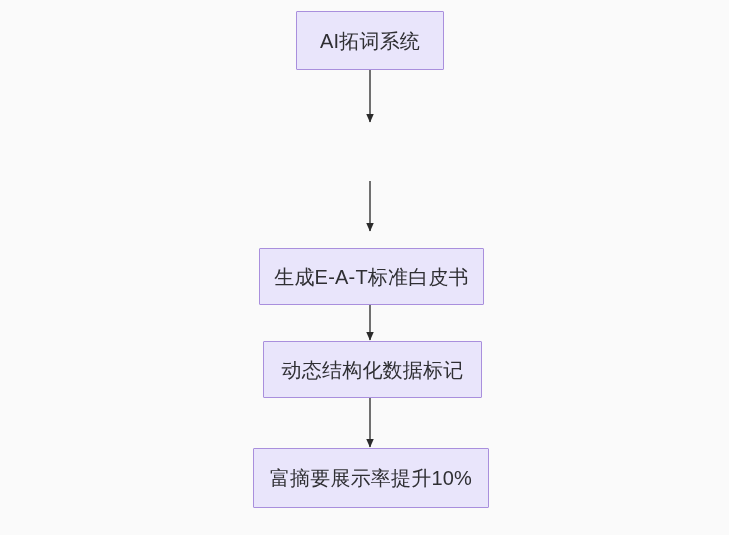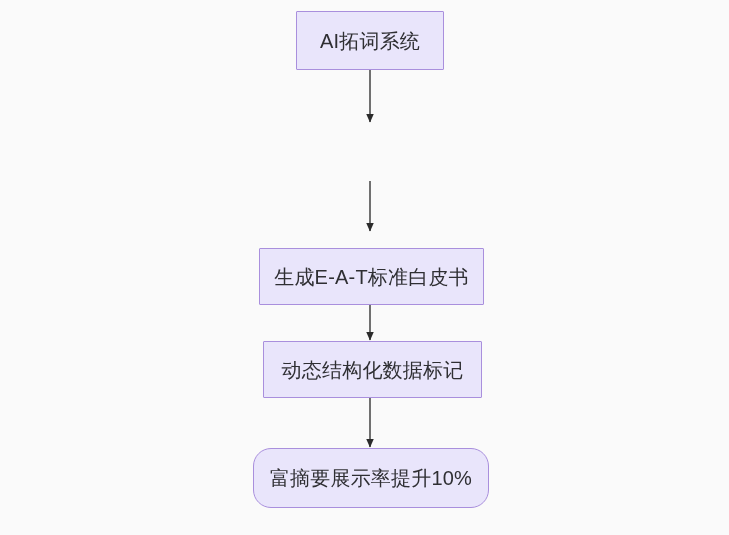--- a/index.html
+++ b/index.html
@@ -43,21 +43,21 @@
     line-height: 1.2;
     color: #2f2f33;
     letter-spacing: 0.2px;
     white-space: nowrap;
   }
   
   #node-0 { left: 296px; top: 11px;  width: 148px; height: 59px; }
   #node-1 { left: 275px; top: 123px; width: 193px; height: 58px; }
   #node-2 { left: 259px; top: 248px; width: 225px; height: 57px; }
   #node-3 { left: 263px; top: 341px; width: 219px; height: 57px; }
-  #node-4 { left: 253px; top: 448px; width: 236px; height: 60px; border-radius: 18px; }
+  #node-4 { left: 253px; top: 448px; width: 236px; height: 60px; }
 </style>
 </head>
 <body>
 
 <div id="flow-canvas">
 
   <svg class="edge-layer" width="729" height="535" viewBox="0 0 729 535" xmlns="http://www.w3.org/2000/svg">
     <defs>
       <marker id="arrowhead" markerWidth="10" markerHeight="8" refX="8.5" refY="4" orient="auto" markerUnits="userSpaceOnUse">
         <path d="M0,0 L9,4 L0,8 z" fill="#2b2b2b"></path>

